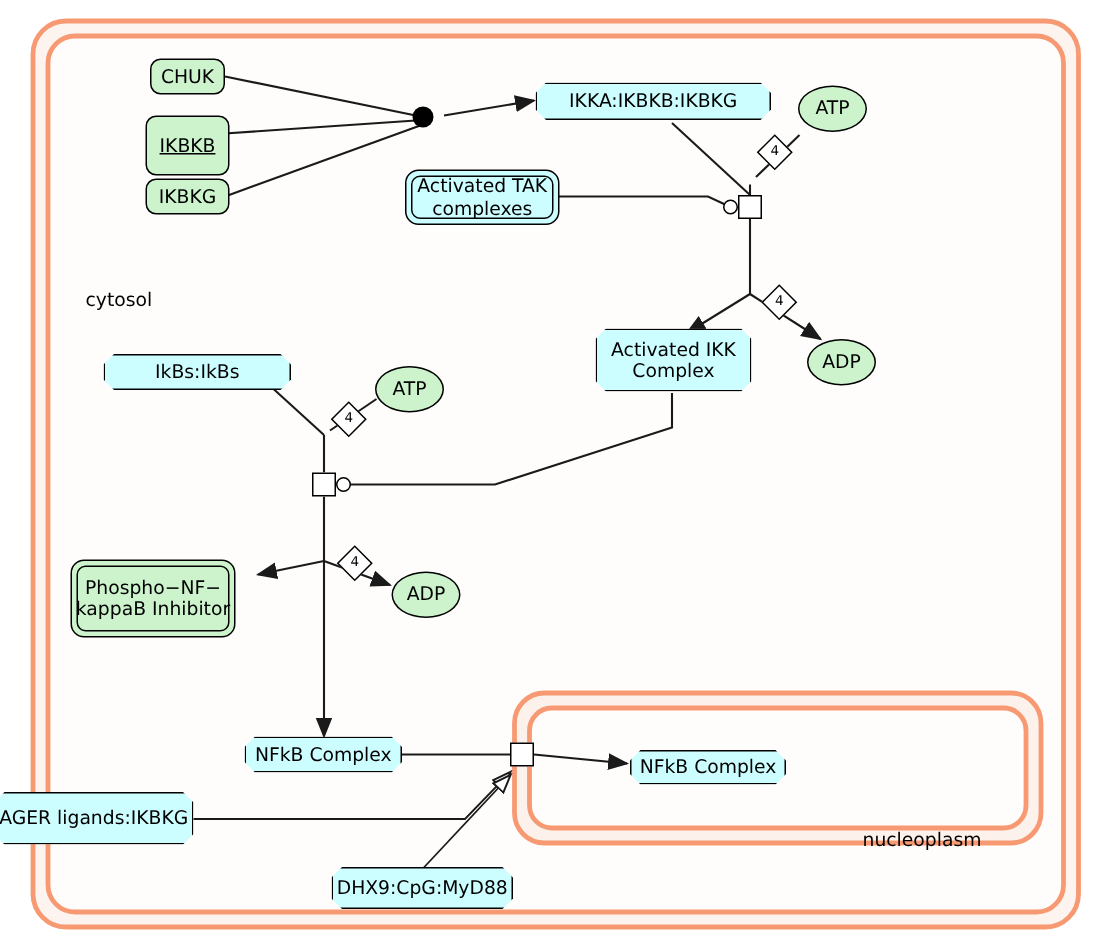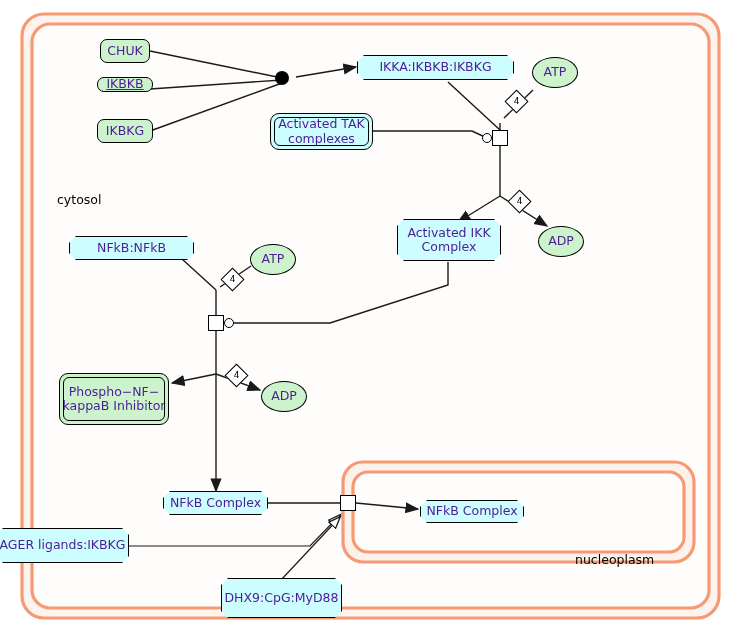--- a/index.html
+++ b/index.html
@@ -23,21 +23,21 @@
     width: 731px;
     height: 632px;
   }
   .node {
     position: absolute;
     box-sizing: border-box;
     display: flex;
     align-items: center;
     justify-content: center;
     text-align: center;
-    color: #4c1d95;
+    color: #000000;
     line-height: 1.15;
     white-space: pre-line;
     z-index: 5;
   }
   
   .ent-protein {
     background: #ccf3cc;
     border: 1.6px solid #000000;
     border-radius: 7px;
     font-size: 12.5px;
@@ -238,21 +238,21 @@
     <span>4</span>
   </div>
   <div class="stoich" style="left:228px; top:367px;">
     <span>4</span>
   </div>
 
   <div class="node ent-protein" style="left:100px; top:39px; width:50px; height:24px;">
     <span>CHUK</span>
   </div>
 
-  <div class="node ent-protein" style="left:97px; top:77px; width:56px; height:15px;text-decoration:underline;">
+  <div class="node ent-protein" style="left:97px; top:77px; width:56px; height:40px;text-decoration:underline;">
     <span>IKBKB</span>
   </div>
 
   <div class="node ent-protein" style="left:97px; top:119px; width:56px; height:24px;text-align:right;">
     <span>IKBKG</span>
   </div>
 
   <div class="node ent-complex" style="left:357px; top:55px; width:157px; height:25px;">
     <span>IKKA:IKBKB:IKBKG</span>
   </div>
@@ -270,46 +270,46 @@
     <span class="ent-set-inner"></span>
     <span>Activated TAK
 complexes</span>
   </div>
 
   <div class="node ent-molecule" style="left:538px; top:226px; width:46px; height:31px;">
     <span>ADP</span>
   </div>
 
   <div class="node ent-complex" style="left:69px; top:236px; width:125px; height:24px;">
-    <span>NFkB:NFkB</span>
+    <span>IkBs:IkBs</span>
   </div>
 
   <div class="node ent-molecule" style="left:250px; top:244px; width:46px; height:31px;">
     <span>ATP</span>
   </div>
 
-  <div class="node ent-protein-double" style="left:47px; top:373px; width:110px; height:52px;margin-left:12px;">
+  <div class="node ent-protein-double" style="left:47px; top:373px; width:110px; height:52px;">
     <span class="ent-protein-double-inner"></span>
     <span>Phospho−NF−
 kappaB Inhibitor</span>
   </div>
 
   <div class="node ent-molecule" style="left:261px; top:381px; width:46px; height:31px;">
     <span>ADP</span>
   </div>
 
   <div class="node ent-complex" style="left:163px; top:491px; width:105px; height:24px;">
     <span>NFkB Complex</span>
   </div>
 
   <div class="node ent-complex" style="left:-4px; top:528px; width:133px; height:35px;">
     <span>AGER ligands:IKBKG</span>
   </div>
 
-  <div class="node ent-complex" style="left:221px; top:578px; width:121px; height:40px;">
+  <div class="node ent-complex" style="left:221px; top:578px; width:121px; height:28px;">
     <span>DHX9:CpG:MyD88</span>
   </div>
 
   <div class="node ent-complex" style="left:420px; top:500px; width:104px; height:23px;">
     <span>NFkB Complex</span>
   </div>
 
   <div class="compartment-label" style="left:57px; top:172px;">cytosol</div>
 
   <div class="compartment-label" style="left:575px; top:532px;">nucleoplasm</div>

